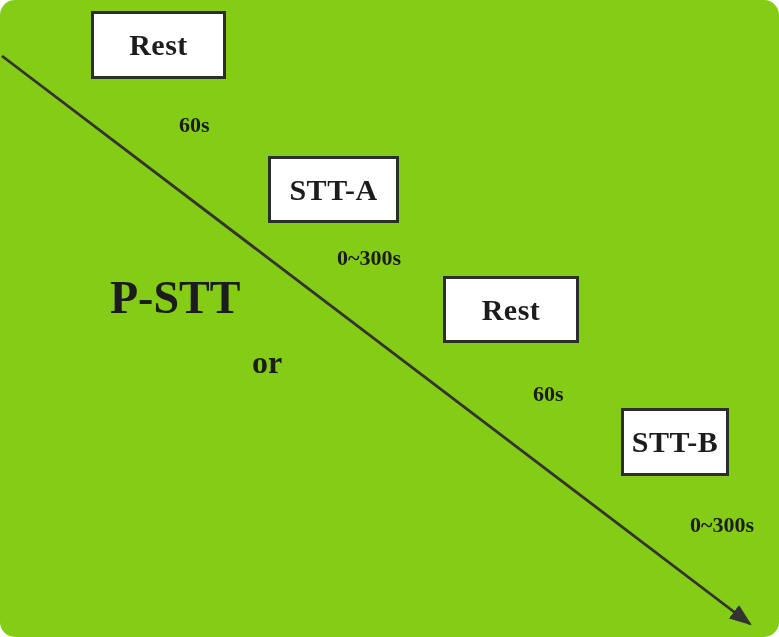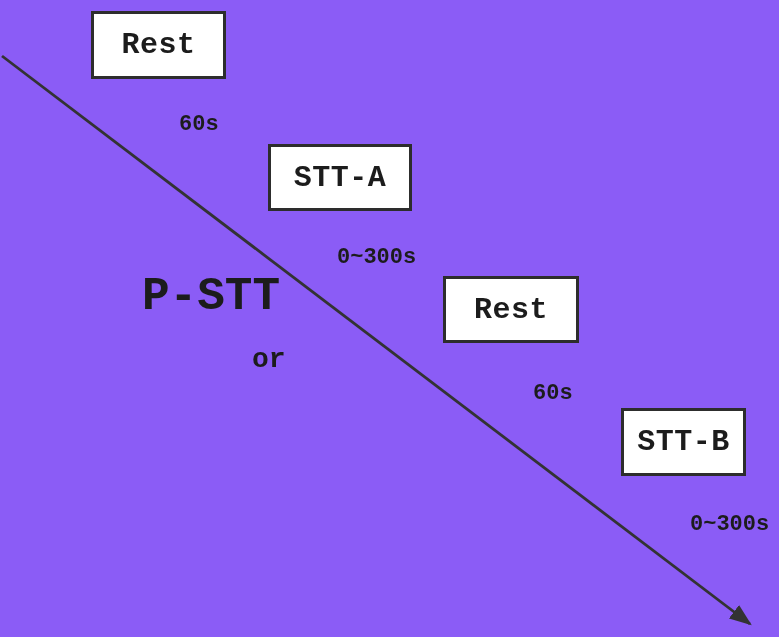--- a/index.html
+++ b/index.html
@@ -4,24 +4,25 @@
 <style>
   html, body {
     margin: 0;
     padding: 0;
     background: #ffffff;
   }
   #canvas {
     position: relative;
     width: 779px;
     height: 637px;
-    background: #8b5cf6;
+    background: #84cc16;
     overflow: hidden;
-    font-family: Liberation Mono, monospace;
+    font-family: Liberation Serif, serif;
     color: #1c1c1c;
+    border-radius: 15px;
   }
   #arrow-svg {
     position: absolute;
     left: 0;
     top: 0;
     width: 779px;
     height: 637px;
   }
   .stage-box {
     position: absolute;
@@ -48,38 +49,38 @@
   .condition-label {
     position: absolute;
     font-weight: bold;
     font-size: 46px;
     color: #1c1c1c;
     white-space: nowrap;
   }
   .condition-or {
     position: absolute;
     font-weight: bold;
-    font-size: 28px;
+    font-size: 32px;
     color: #1c1c1c;
     white-space: nowrap;
     text-align: center;
   }
 
   
   #box-rest-1 { left: 91px;  top: 11px;  width: 135px; height: 68px; }
-  #box-stt-a  { left: 268px; top: 144px; width: 144px; height: 67px; }
+  #box-stt-a  { left: 268px; top: 156px; width: 131px; height: 67px; }
   #box-rest-2 { left: 443px; top: 276px; width: 136px; height: 67px; }
-  #box-stt-b  { left: 621px; top: 408px; width: 125px; height: 68px; }
+  #box-stt-b  { left: 621px; top: 408px; width: 108px; height: 68px; }
 
   #dur-1 { left: 179px; top: 112px; }
   #dur-2 { left: 337px; top: 245px; }
   #dur-3 { left: 533px; top: 381px; }
   #dur-4 { left: 690px; top: 512px; }
 
-  #cond-pstt { left: 110px; top: 271px; margin-left: 32px; }
+  #cond-pstt { left: 110px; top: 271px; }
   #cond-or   { left: 252px; top: 344px; }
   #cond-cstt { left: 291px; top: 423px; }
 </style>
 </head>
 <body>
 
 <div id="canvas">
 
   <svg id="arrow-svg" viewBox="0 0 779 637" xmlns="http://www.w3.org/2000/svg" aria-hidden="true">
     <defs>

